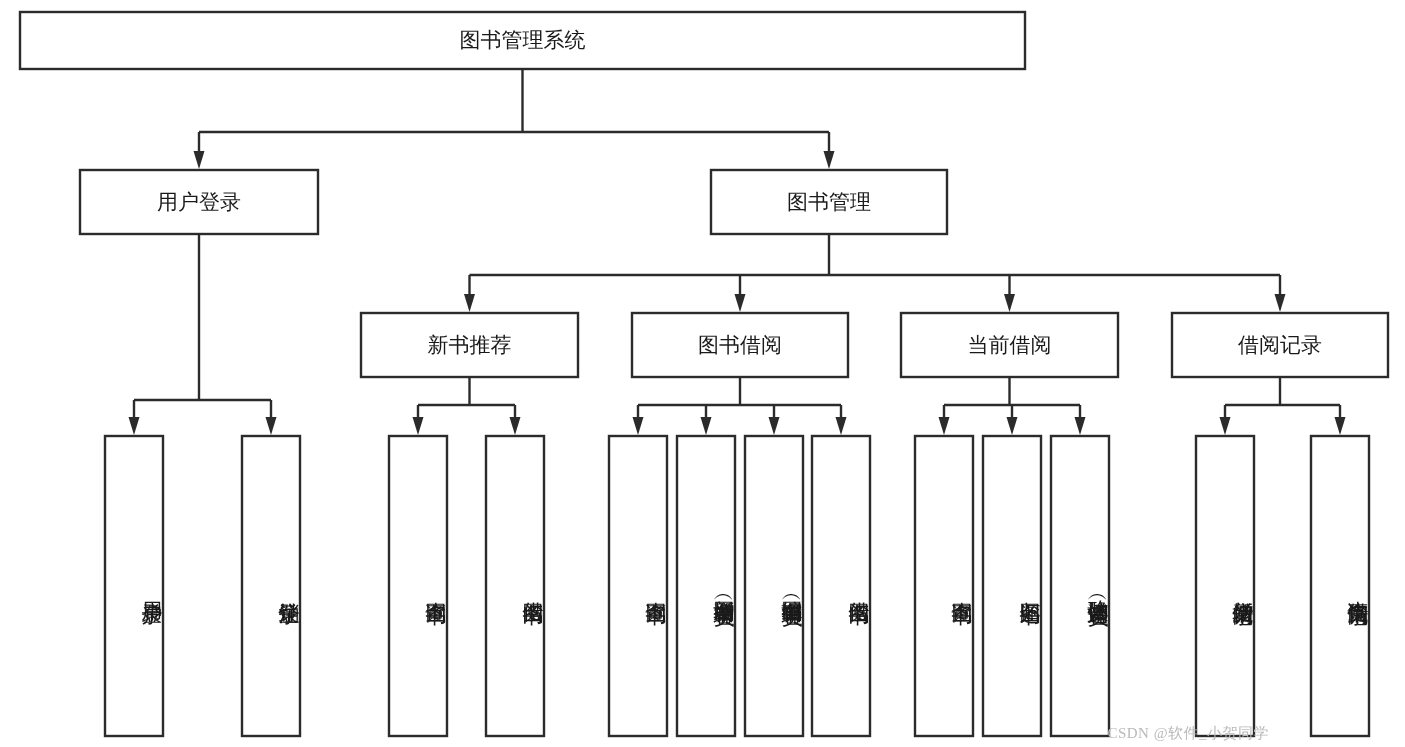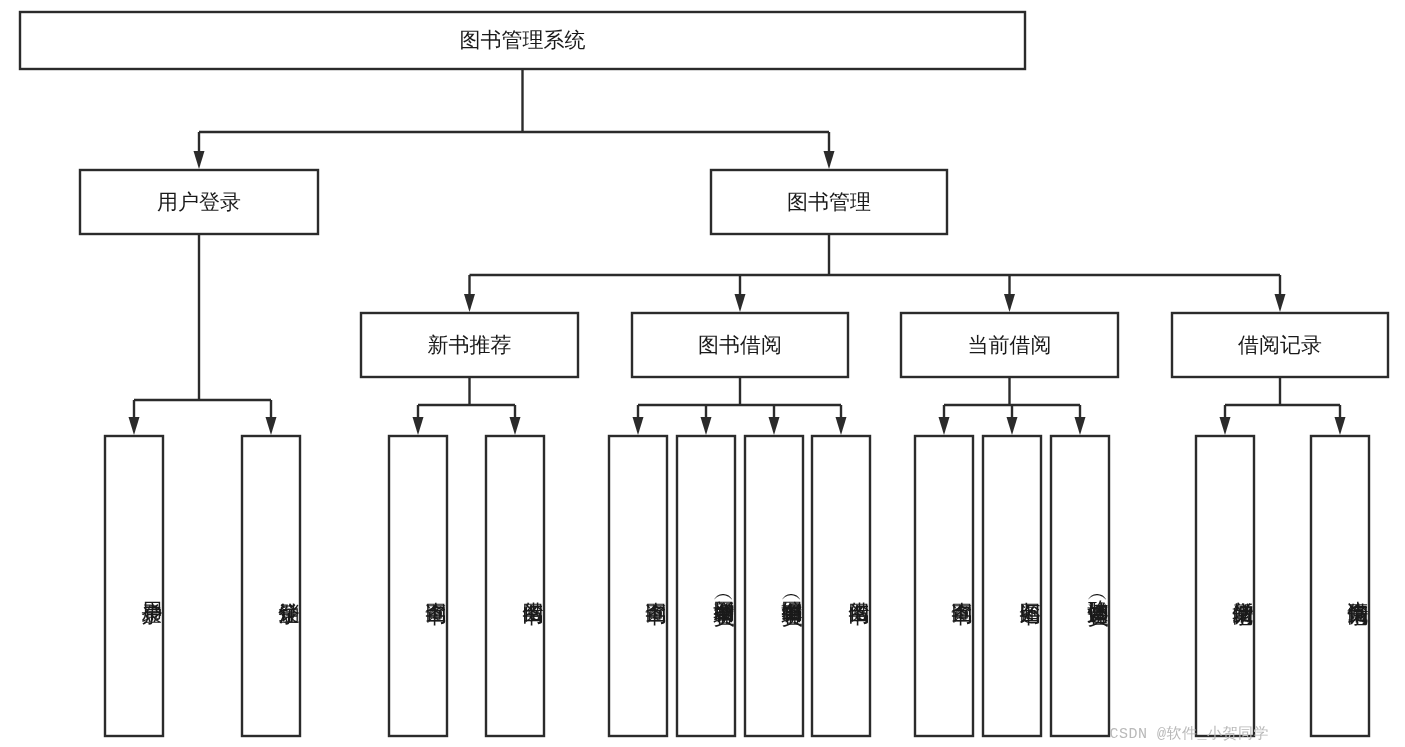--- a/index.html
+++ b/index.html
@@ -61,21 +61,21 @@
     letter-spacing: 1px;
     pointer-events: none;
     white-space: nowrap;
   }
   .watermark {
     position: absolute;
     right: 8px;
     bottom: 4px;
     font-size: 15px;
     color: #b9b9b9;
-    font-family: Liberation Mono, monospace;
+    font-family: Liberation Serif, serif;
     letter-spacing: 0.5px;
     white-space: nowrap;
     margin-left: 6px;
   }
 </style>
 </head>
 <body>
 
 <div id="diagram-root">
 

